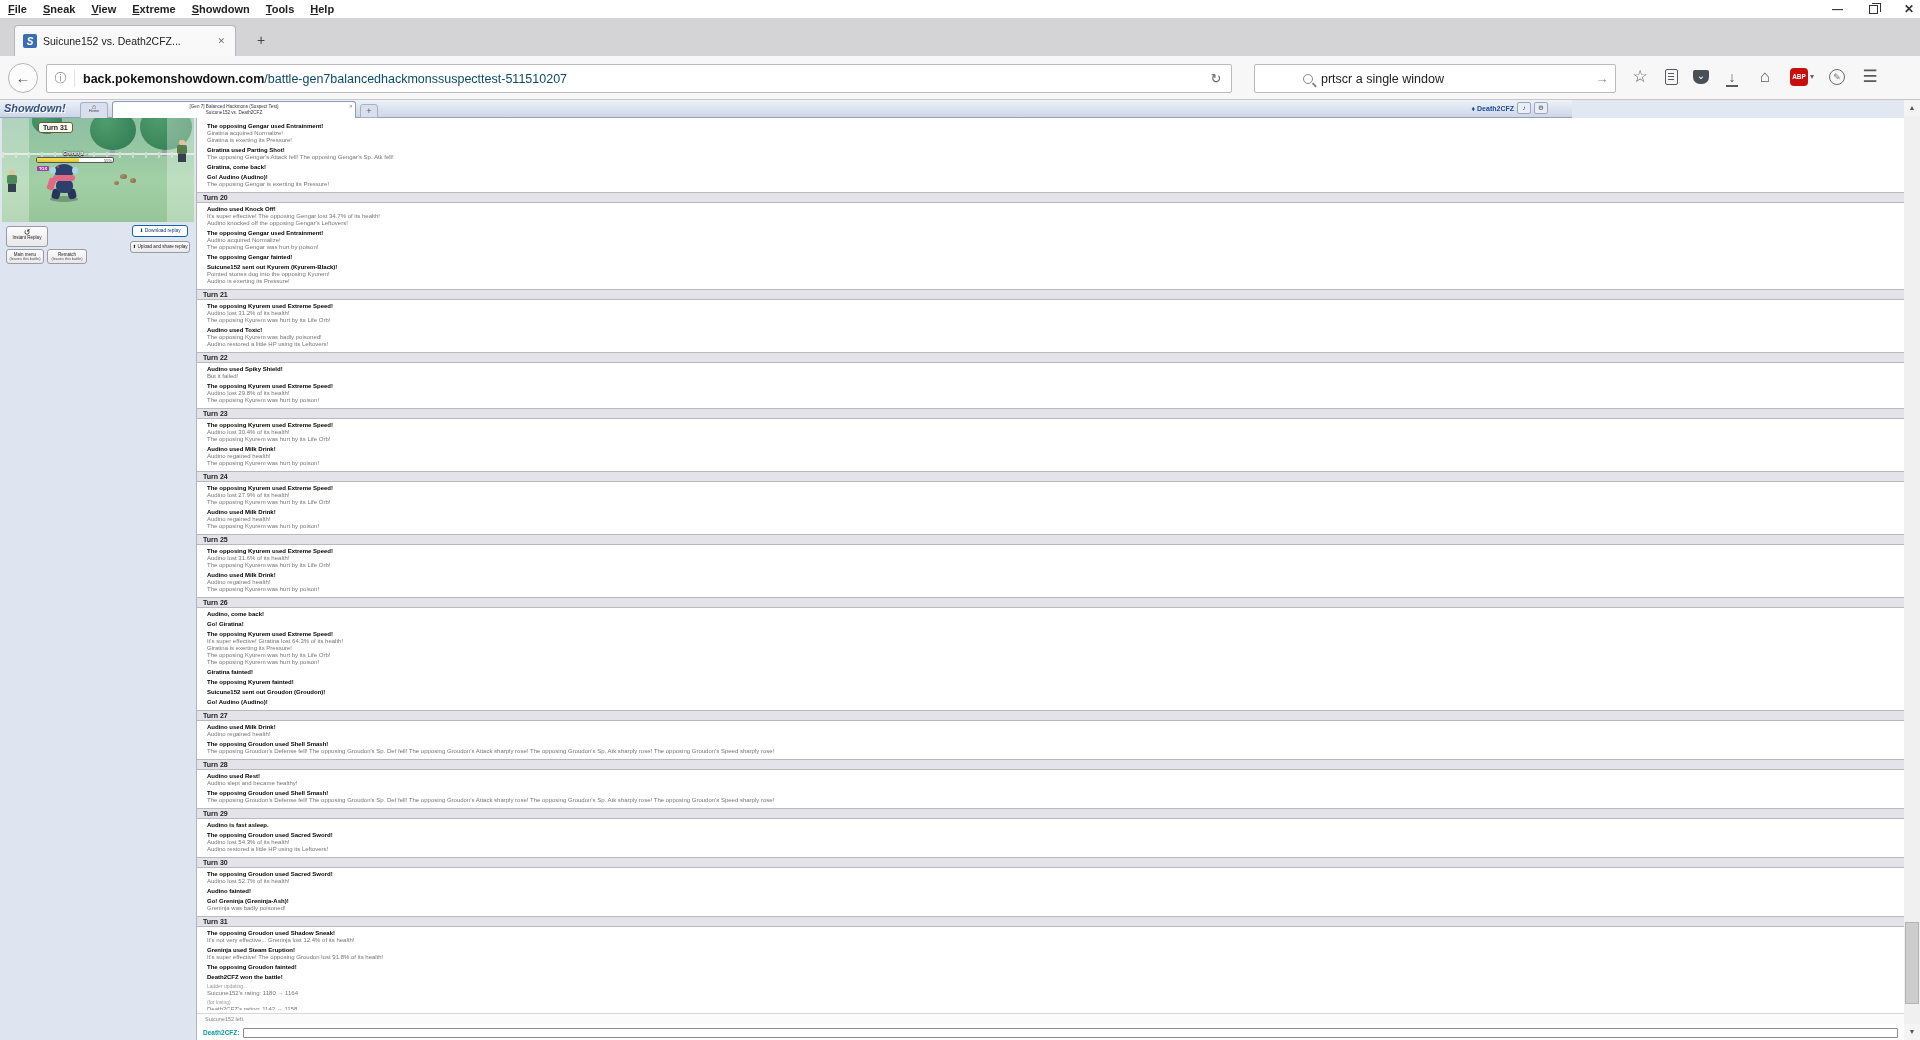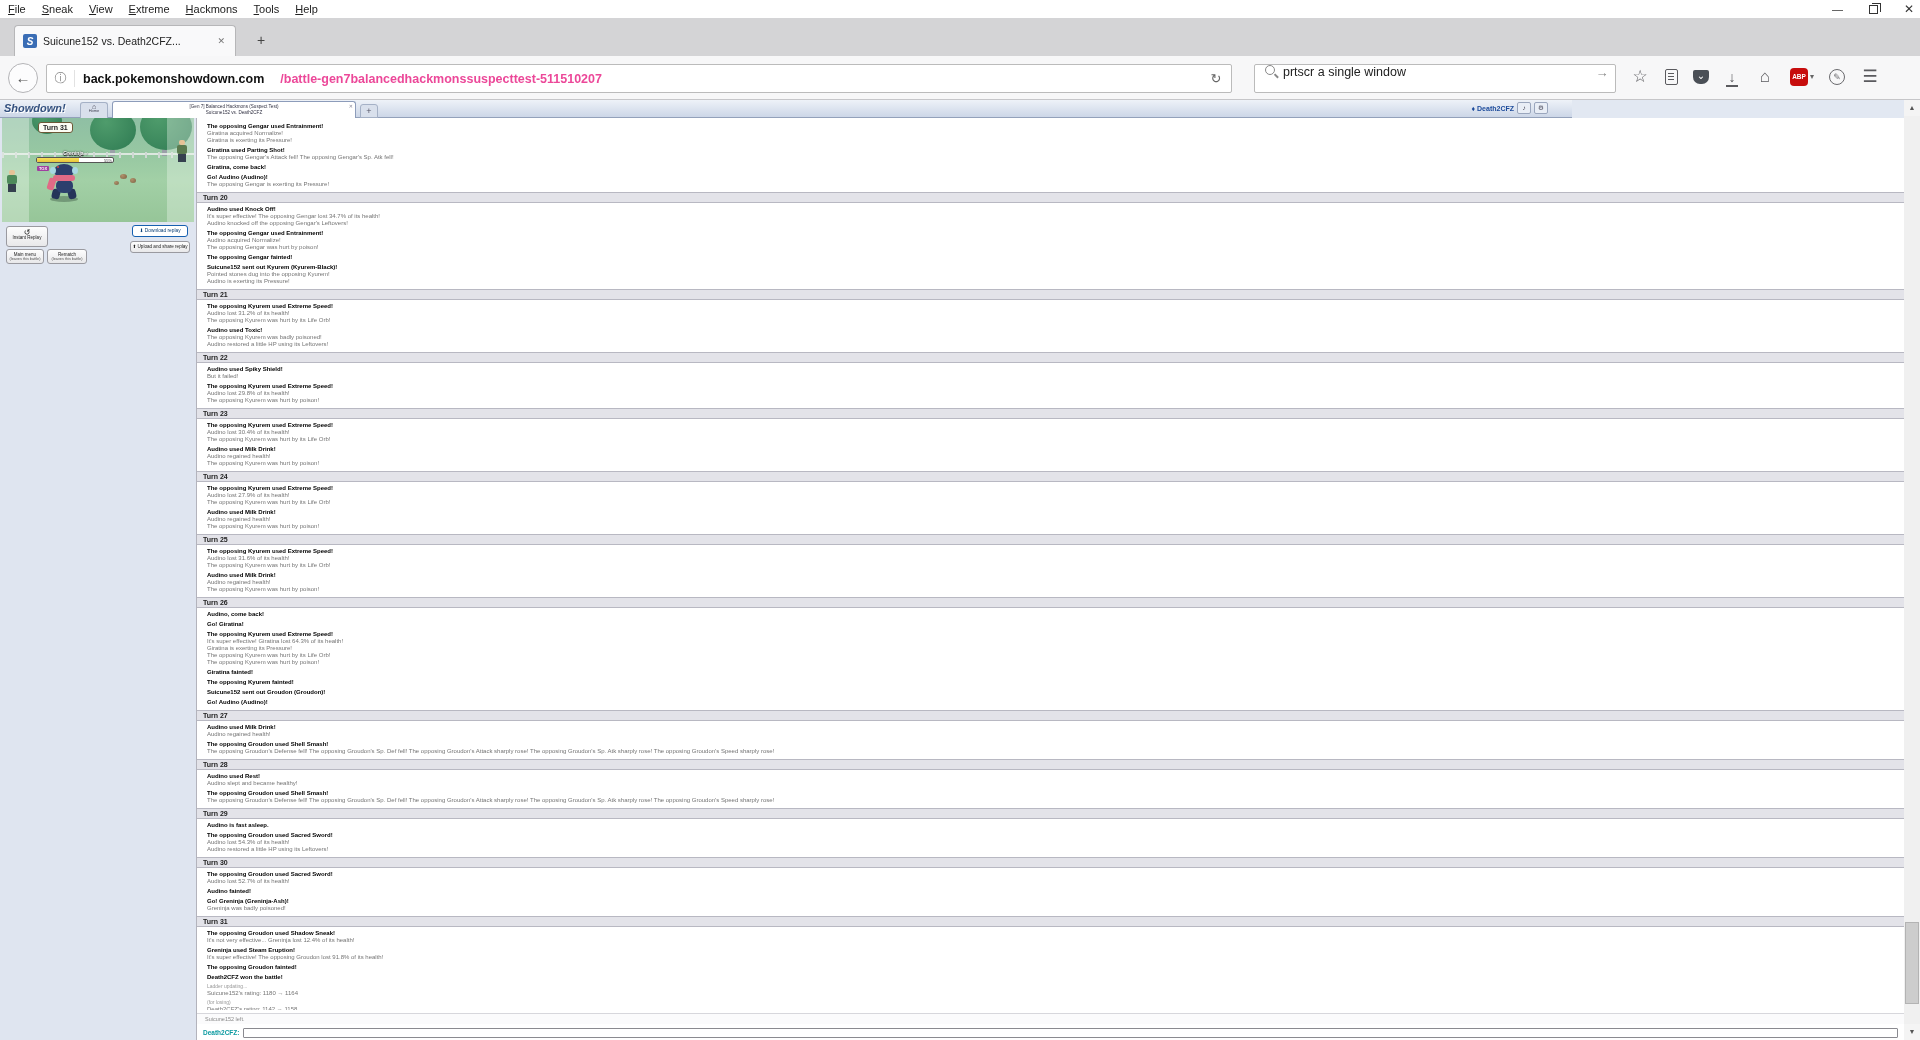--- a/index.html
+++ b/index.html
@@ -2,21 +2,21 @@
 <html><head>
 <meta charset="utf-8">
 <style>
   * { margin:0; padding:0; box-sizing:border-box; }
   html,body { width:1920px; height:1040px; overflow:hidden; background:#fff;
     font-family:"Liberation Sans", sans-serif; }
   #root { position:relative; width:1920px; height:1040px; }
 
   
   #menubar { position:absolute; left:0; top:0; width:1920px; height:18px; background:#fff;
-    display:flex; align-items:center; font-size:11px; color:#222; }
+    display:flex; align-items:center; font-size:11px; color:#222;font-weight:bold; }
   .menu-item { padding:1px 8px; cursor:default; }
   .menu-item:first-letter { text-decoration:underline; }
   #win-controls { position:absolute; right:6px; top:2px; display:flex; gap:26px; align-items:center; color:#333; }
   #win-min { font-size:11px; }
   #win-restore { width:9px; height:9px; border:1px solid #333; position:relative; background:#fff; }
   #win-restore:before { content:""; position:absolute; left:2px; top:-3px; width:8px; height:8px; border:1px solid #333; border-bottom:none; border-left:none; }
   #win-close { font-size:12px; }
 
   #tabstrip { position:absolute; left:0; top:18px; width:1920px; height:38px; background:#d4d4d6; }
   #tab-active { position:absolute; left:14px; top:7px; width:222px; height:31px; background:#f9f9fa;
@@ -28,24 +28,24 @@
   #newtab-btn { position:absolute; left:248px; top:12px; width:26px; height:22px; text-align:center; font-size:14px; color:#444; line-height:20px; }
 
   #navbar { position:absolute; left:0; top:56px; width:1920px; height:44px; background:#f7f7f8; border-bottom:1px solid #c6c6c9; }
   #back-btn { position:absolute; left:8px; top:7px; width:30px; height:30px; border-radius:50%; border:1px solid #b4b4b7;
     background:#fcfcfd; color:#555; font-size:15px; text-align:center; line-height:28px; }
   #urlbar { position:absolute; left:46px; top:8px; width:1186px; height:29px; background:#fff; border:1px solid #bbb;
     border-radius:2px; display:flex; align-items:center; font-size:12.5px; }
   #info-icon { width:28px; text-align:center; color:#888; font-size:12px; border-right:1px solid #e2e2e2; }
   #url-text { padding-left:8px; color:#111; flex:1; white-space:nowrap; overflow:hidden; }
   #url-text .domain { color:#111; font-weight:bold; }
-  #url-text .path { color:#ec4899; font-weight:bold;margin-left:16px; }
+  #url-text .path { color:#0c4a6e; font-weight:normal; }
   #reload-btn { width:30px; text-align:center; color:#666; font-size:13px; }
   #searchbar { position:absolute; left:1254px; top:8px; width:362px; height:29px; background:#fff; border:1px solid #bbb;
-    border-radius:2px; display:flex; align-items:flex-start; }
+    border-radius:2px; display:flex; align-items:center;padding-left:38px; }
   .mag { width:10px; height:10px; border:1.5px solid #888; border-radius:50%; position:relative; margin:0 8px 0 10px; }
   .mag:after { content:""; position:absolute; width:5px; height:1.5px; background:#888; transform:rotate(45deg); left:8px; top:9px; }
   #search-text { flex:1; font-size:12.5px; color:#222; border:none; outline:none; font-family:"Liberation Sans",sans-serif; background:transparent; }
   #search-go { width:26px; text-align:center; color:#888; font-size:13px; }
   #toolbar-icons { position:absolute; left:1630px; top:10px; display:flex; align-items:center; gap:15px; color:#5a5a5e; }
   .tb-icon { font-size:17px; width:20px; text-align:center; }
   #clipboard-icon { width:13px; height:16px; border:1.5px solid #5a5a5e; border-radius:2px; position:relative; }
   #clipboard-icon:before { content:""; position:absolute; left:2px; top:3px; width:6px; height:1.5px; background:#5a5a5e; box-shadow:0 3px 0 #5a5a5e, 0 6px 0 #5a5a5e; }
   #pocket-icon { width:16px; height:14px; background:#4a4f56; border-radius:2px 2px 7px 7px; color:#fff; font-size:10px; text-align:center; line-height:11px; }
   #download-icon { font-size:14px; font-weight:bold; position:relative; width:16px; text-align:center; }
@@ -160,21 +160,21 @@
 <body>
 
 <div id="root">
 
   <div id="menubar">
 
     <div class="menu-item">File</div>
       <div class="menu-item">Sneak</div>
       <div class="menu-item">View</div>
       <div class="menu-item">Extreme</div>
-      <div class="menu-item">Hackmons</div>
+      <div class="menu-item">Showdown</div>
       <div class="menu-item">Tools</div>
       <div class="menu-item">Help</div>
       <div id="win-controls">
       <span id="win-min">—</span>
       <span id="win-restore"></span>
       <span id="win-close">✕</span>
     </div>
   </div>
 
   <div id="tabstrip">

